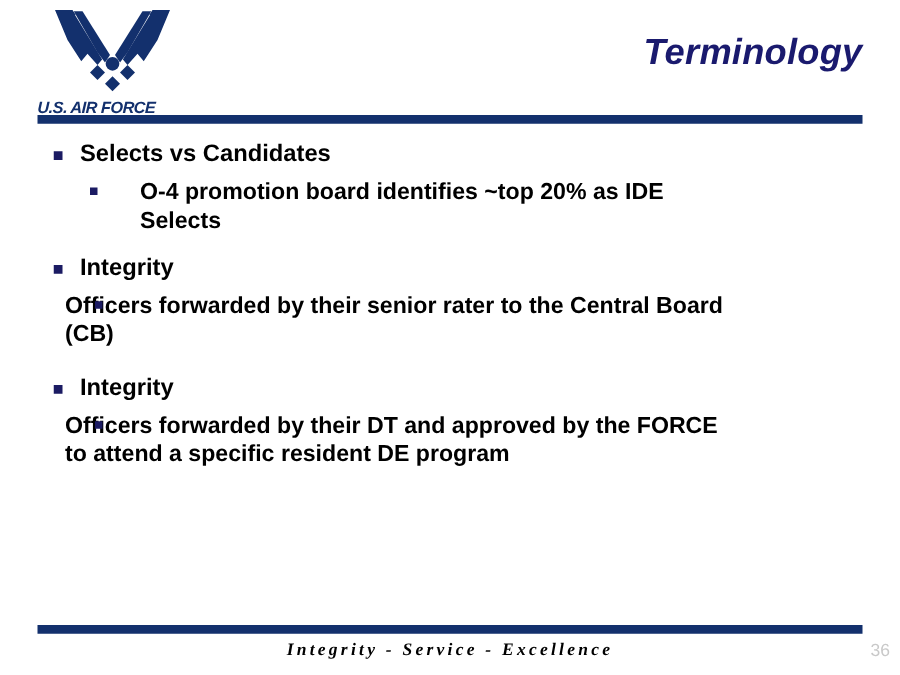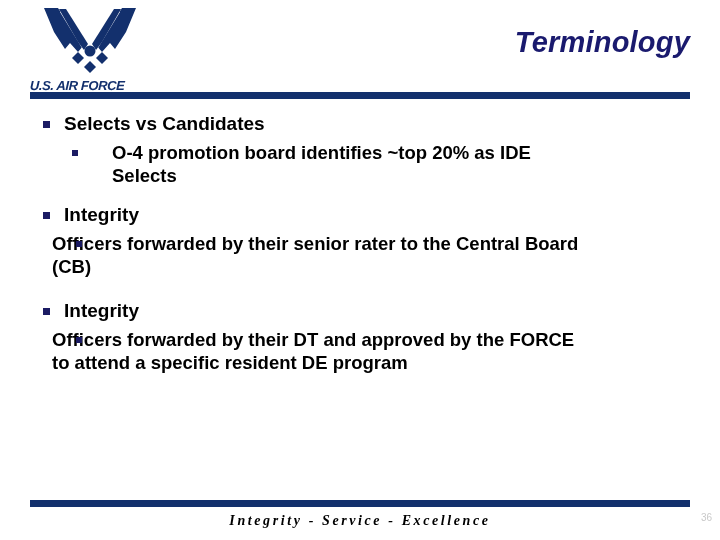--- a/index.html
+++ b/index.html
@@ -143,21 +143,21 @@
     font-size: 14px;
     letter-spacing: 2.6px;
     color: #000000;
     white-space: nowrap;
   }
 
   .page-number {
     position: absolute;
     right: 8px;
     top: 512px;
-    font-size: 10px;
+    font-size: 14px;
     color: #c9c9c9;
     font-family: "Liberation Sans", sans-serif;
   }
 </style>
 </head>
 <body>
 
 <div class="slide">
 
   <div class="af-logo">

